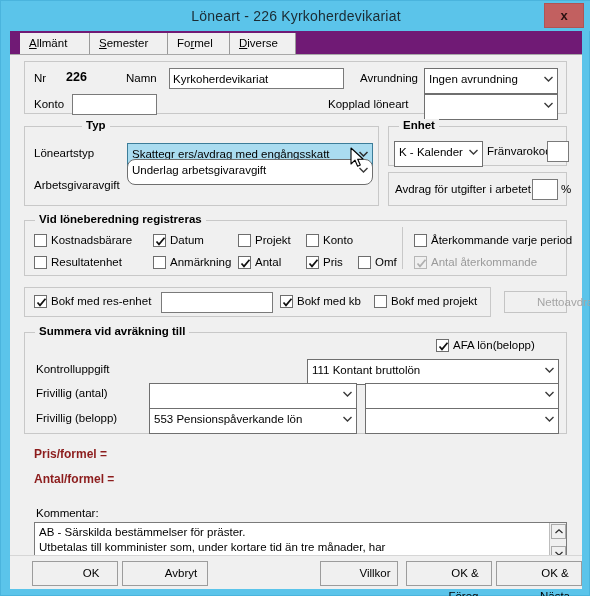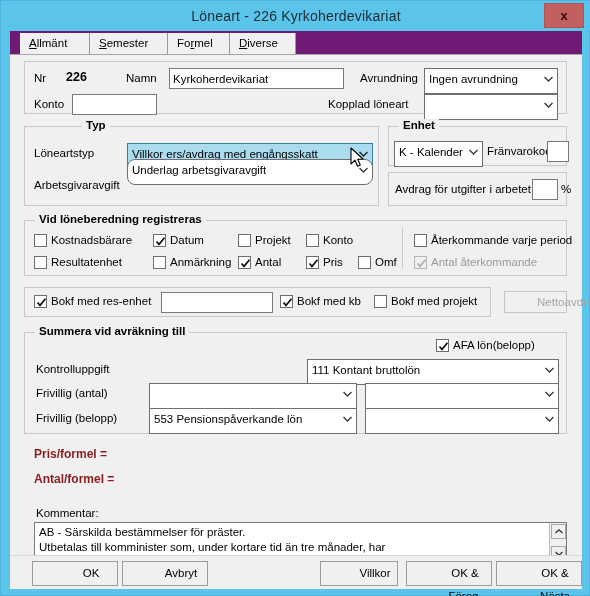--- a/index.html
+++ b/index.html
@@ -211,21 +211,21 @@
               <path d="M0.5 1 L4.5 5 L8.5 1" fill="none" stroke="#3a3a3a" stroke-width="1.4"></path>
             </svg>
         </span>
       </div>
 
       <div class="gbox" style="left:14px;top:71px;width:355px;height:80px;"></div>
       <div class="gtitle" style="left:25px;top:64px;margin-left:47px;">Typ</div>
 
       <div class="lbl" style="left:24px;top:92px;">Löneartstyp</div>
       <div class="combo focused" style="left:117px;top:88px;width:246px;">
-        <span class="ctext">Villkor ers/avdrag med engångsskatt</span>
+        <span class="ctext">Skattegr ers/avdrag med engångsskatt</span>
         <span class="carrow">
           <svg width="9" height="6" viewBox="0 0 9 6">
               <path d="M0.5 1 L4.5 5 L8.5 1" fill="none" stroke="#2b2b2b" stroke-width="1.5"></path>
             </svg>
         </span>
       </div>
 
       <div class="lbl" style="left:24px;top:124px;">Arbetsgivaravgift</div>
       <div class="combo" style="left:117px;top:104px;width:246px;border-radius:8px;">
         <span class="ctext">Underlag arbetsgivaravgift</span>

